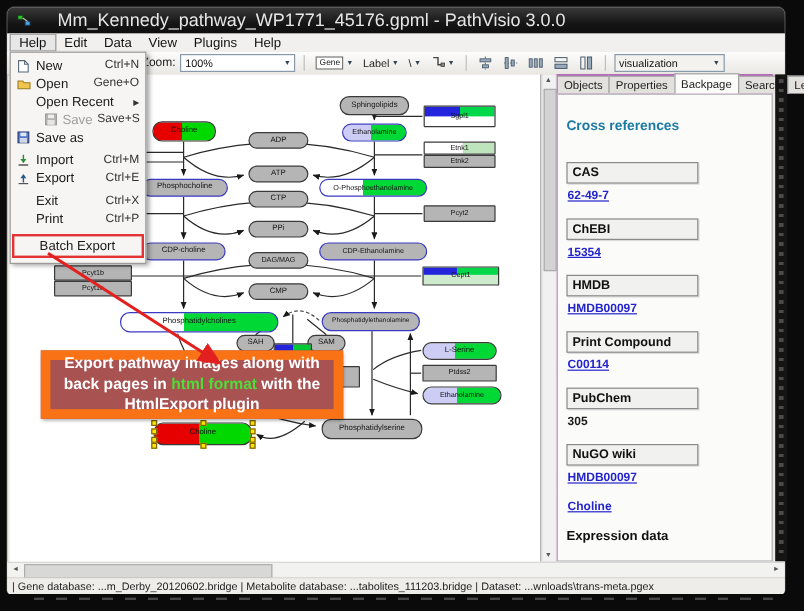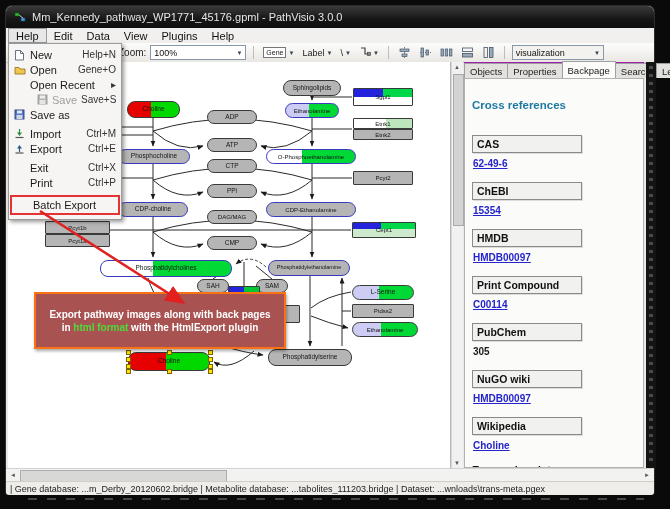--- a/index.html
+++ b/index.html
@@ -3,21 +3,21 @@
 <meta charset="utf-8">
 <style>
   html,body{margin:0;padding:0;background:#000;}
   #frame{position:relative;width:670px;height:509px;background:#0a0a0a;overflow:hidden;
          font-family:"Liberation Sans",sans-serif;-webkit-font-smoothing:antialiased;}
   .window{position:absolute;left:6px;top:6px;width:648px;height:488px;background:#ece9e4;
           border-radius:6px 6px 3px 3px;box-shadow:0 0 0 1px #2d2d2d;}
   
   .titlebar{position:absolute;left:0;top:0;right:0;height:22px;border-radius:6px 6px 0 0;
             background:linear-gradient(#3a3a3a,#161616 60%,#0e0e0e);display:flex;align-items:center;
-            padding-left:8px;gap:6px;color:#e6e6e6;font-size:11px;}
+            padding-left:8px;gap:22px;color:#e6e6e6;font-size:15px;}
   
   .menubar{position:absolute;left:0;top:22px;right:0;height:15px;background:#f1f0ee;
            border-bottom:1px solid #d6d4d0;display:flex;align-items:stretch;font-size:11px;padding-left:2px;}
   .menu-item{padding:0 7px;display:flex;align-items:center;color:#111;}
   .menu-item.active{border:1px solid #9a9a9a;background:#e7e7e7;}
   
   .toolbar{position:absolute;left:0;top:37px;right:0;height:19px;
            background:linear-gradient(#fdfdfd,#e9e7e2);border-bottom:1px solid #c9c7c2;
            display:flex;align-items:center;font-size:10px;color:#222;gap:4px;padding-left:112px;}
   .tsep{width:1px;height:13px;background:#bdbdbd;margin:0 3px;}
@@ -55,22 +55,22 @@
   .f-genegray{background:#b5b5b5;}
   .f-etnk1{background:linear-gradient(90deg,#fff 0,#fff 55%,#bde4bd 55%);}
   .f-sgpl1{background-color:#fff;background-image:linear-gradient(90deg,#2424dc 0,#2424dc 50%,#00d84a 50%);
            background-size:100% 50%;background-repeat:no-repeat;}
   .f-cept1{background-color:#cdeacd;background-image:linear-gradient(90deg,#2424dc 0,#2424dc 45%,#00d84a 45%);
            background-size:100% 45%;background-repeat:no-repeat;}
   .f-pemt{background:linear-gradient(90deg,#2424dc 0,#2424dc 50%,#00c936 50%);}
   .hdl{position:absolute;width:5px;height:5px;background:#ffe400;border:1px solid #7c6200;
        box-sizing:border-box;z-index:7;}
   .callout{position:absolute;left:26px;top:230px;width:252px;height:57px;background:#a85252;
-           border:2px solid #f97316;z-index:10;display:flex;align-items:center;justify-content:center;
-           text-align:center;color:#fff;font-weight:bold;font-size:10px;line-height:1.3;
+           border:8px solid #f97316;z-index:10;display:flex;align-items:center;justify-content:center;
+           text-align:center;color:#fff;font-weight:bold;font-size:13px;line-height:1.3;
            padding:2px 8px;box-sizing:border-box;box-shadow:1px 2px 3px rgba(0,0,0,.35);}
   .callout .hl{color:#4ddd38;}
   
   .vscroll{position:absolute;left:445px;top:56px;width:12px;height:406px;background:#f1f1f1;
            border-left:1px solid #d8d8d8;box-sizing:border-box;}
   .vthumb{position:absolute;left:1px;top:12px;width:9px;height:150px;background:#d3d3d3;border:1px solid #aaa;}
   .sarrow{position:absolute;font-size:6px;color:#555;width:10px;text-align:center;}
   .hscroll{position:absolute;left:0;right:0;top:462px;height:13px;background:#f2f2f1;
            border-top:1px solid #d2d2d2;box-sizing:border-box;}
   .hthumb{position:absolute;left:14px;top:1px;width:205px;height:10px;background:#d8d8d6;border:1px solid #adadad;}
@@ -360,21 +360,21 @@
           <div class="tab">Properties</div>
           <div class="tab active">Backpage</div>
           <div class="tab">Search</div>
           <div class="tab">Legend</div>
         </div>
       <div class="panel-content">
         <div class="xref-heading">Cross references</div>
         <div class="sections">
             <div class="section">
               <div class="sec-head">CAS</div>
-              <div class="sec-val link">62-49-6</div>
+              <div class="sec-val link">62-49-7</div>
             </div>
             <div class="section">
               <div class="sec-head">ChEBI</div>
               <div class="sec-val link">15354</div>
             </div>
             <div class="section">
               <div class="sec-head">HMDB</div>
               <div class="sec-val link">HMDB00097</div>
             </div>
             <div class="section">
@@ -383,21 +383,20 @@
             </div>
             <div class="section">
               <div class="sec-head">PubChem</div>
               <div class="sec-val">305</div>
             </div>
             <div class="section">
               <div class="sec-head">NuGO wiki</div>
               <div class="sec-val link">HMDB00097</div>
             </div>
             <div class="section">
-              <div class="sec-head">Wikipedia</div>
               <div class="sec-val link">Choline</div>
             </div>
           </div>
         <div class="expr-heading">Expression data</div>
       </div>
     </div>
     <div class="panelscroll">
         <div class="ticks"></div>
       </div>
 
@@ -412,21 +411,21 @@
 
     <div class="filemenu">
         <div class="fm-item">
           <span class="ico">
             <svg width="11" height="12">
               <path d="M1.5 1.5h5l3 3v6.5h-8z" fill="#fff" stroke="#567" stroke-width="0.9"></path>
               <path d="M6.5 1.5v3h3" fill="none" stroke="#567" stroke-width="0.9"></path>
             </svg>
           </span>
           <span class="lbl">New</span>
-          <span class="sc">Help+N</span>
+          <span class="sc">Ctrl+N</span>
         </div>
         <div class="fm-item">
           <span class="ico">
             <svg width="12" height="10">
               <path d="M1 2.5h4l1 1.5h5v5h-10z" fill="#f2c64e" stroke="#9a7b20" stroke-width="0.9"></path>
             </svg>
           </span>
           <span class="lbl">Open</span>
           <span class="sc">Gene+O</span>
         </div>

